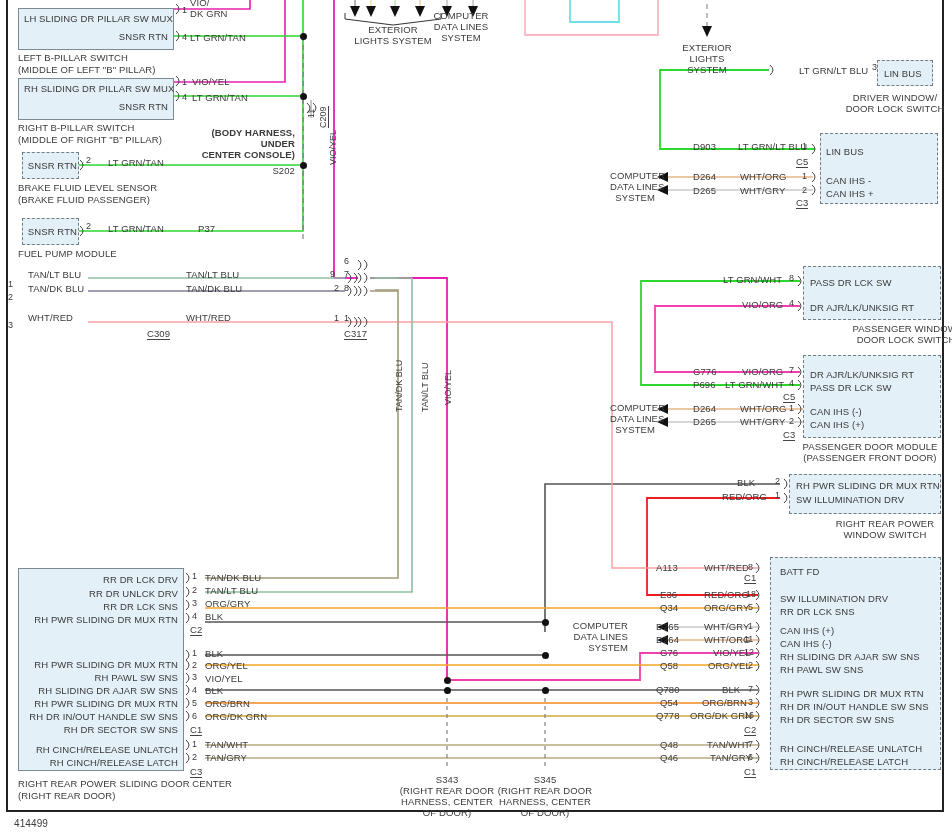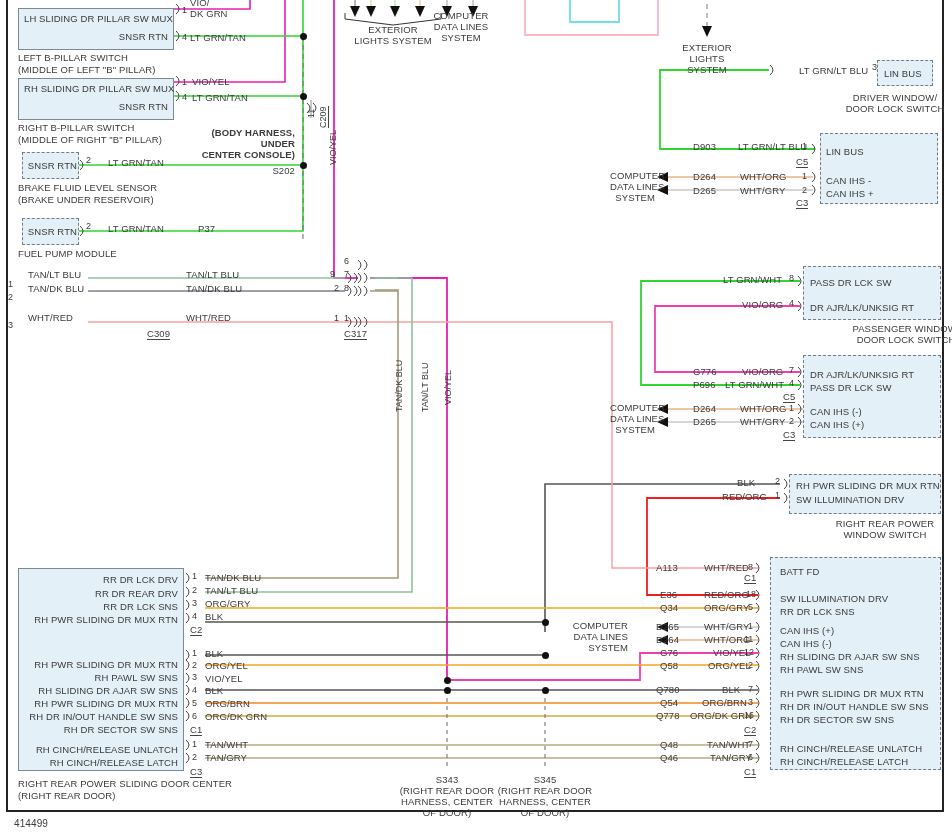--- a/index.html
+++ b/index.html
@@ -236,21 +236,21 @@
   <div class="pin" style="left:182px;top:92px;">4</div>
   <div class="lbl" style="left:192px;top:76px;">VIO/YEL</div>
   <div class="lbl" style="left:192px;top:92px;">LT GRN/TAN</div>
   <div class="lbl" style="left:18px;top:122px;">RIGHT B-PILLAR SWITCH</div>
   <div class="lbl" style="left:18px;top:134px;">(MIDDLE OF RIGHT "B" PILLAR)</div>
 
   <div class="lbl r" style="left:25px;top:160px;width:52px;">SNSR RTN</div>
   <div class="pin" style="left:86px;top:155px;">2</div>
   <div class="lbl" style="left:108px;top:157px;">LT GRN/TAN</div>
   <div class="lbl" style="left:18px;top:182px;">BRAKE FLUID LEVEL SENSOR</div>
-  <div class="lbl" style="left:18px;top:194px;">(BRAKE UNDER RESERVOIR)</div>
+  <div class="lbl" style="left:18px;top:194px;">(BRAKE FLUID PASSENGER)</div>
 
   <div class="lbl r" style="left:25px;top:226px;width:52px;">SNSR RTN</div>
   <div class="pin" style="left:86px;top:221px;">2</div>
   <div class="lbl" style="left:108px;top:223px;">LT GRN/TAN</div>
   <div class="lbl" style="left:198px;top:223px;">P37</div>
   <div class="lbl" style="left:18px;top:248px;">FUEL PUMP MODULE</div>
 
   <div class="lbl r" style="left:195px;top:127px;width:100px;white-space:pre;font-weight:bold;">(BODY HARNESS,
 UNDER
 CENTER CONSOLE)</div>
@@ -314,20 +314,22 @@
   <div class="lbl und" style="left:783px;top:391px;">C5</div>
   <div class="lbl" style="left:693px;top:403px;">D264</div>
   <div class="lbl" style="left:740px;top:403px;">WHT/ORG</div>
   <div class="pin" style="left:789px;top:403px;">1</div>
   <div class="lbl" style="left:810px;top:406px;">CAN IHS (-)</div>
   <div class="lbl" style="left:693px;top:416px;">D265</div>
   <div class="lbl" style="left:740px;top:416px;">WHT/GRY</div>
   <div class="pin" style="left:789px;top:416px;">2</div>
   <div class="lbl" style="left:810px;top:419px;">CAN IHS (+)</div>
   <div class="lbl und" style="left:783px;top:429px;">C3</div>
+  <div class="lbl c" style="left:790px;top:441px;width:160px;white-space:pre;">PASSENGER DOOR MODULE
+(PASSENGER FRONT DOOR)</div>
   <div class="lbl r" style="left:610px;top:402px;width:45px;white-space:pre;">COMPUTER
 DATA LINES
 SYSTEM</div>
 
   <div class="lbl" style="left:737px;top:477px;">BLK</div>
   <div class="pin" style="left:775px;top:476px;">2</div>
   <div class="lbl" style="left:796px;top:480px;">RH PWR SLIDING DR MUX RTN</div>
   <div class="lbl" style="left:722px;top:491px;">RED/ORG</div>
   <div class="pin" style="left:775px;top:490px;">1</div>
   <div class="lbl" style="left:796px;top:494px;">SW ILLUMINATION DRV</div>
@@ -398,21 +400,21 @@
   <div class="lbl und" style="left:744px;top:766px;">C1</div>
 
   <div class="lbl r" style="left:566px;top:620px;width:62px;white-space:pre;">COMPUTER
 DATA LINES
 SYSTEM</div>
 
   <div class="lbl r" style="left:24px;top:574px;width:154px;">RR DR LCK DRV</div>
   <div class="pin" style="left:192px;top:571px;">1</div>
   <div class="lbl" style="left:205px;top:572px;">TAN/DK BLU</div>
 
-  <div class="lbl r" style="left:24px;top:588px;width:154px;">RR DR REAR DRV</div>
+  <div class="lbl r" style="left:24px;top:588px;width:154px;">RR DR UNLCK DRV</div>
   <div class="pin" style="left:192px;top:585px;">2</div>
   <div class="lbl" style="left:205px;top:585px;">TAN/LT BLU</div>
 
   <div class="lbl r" style="left:24px;top:601px;width:154px;">RR DR LCK SNS</div>
   <div class="pin" style="left:192px;top:598px;">3</div>
   <div class="lbl" style="left:205px;top:598px;">ORG/GRY</div>
 
   <div class="lbl r" style="left:24px;top:614px;width:154px;">RH PWR SLIDING DR MUX RTN</div>
   <div class="pin" style="left:192px;top:611px;">4</div>
   <div class="lbl" style="left:205px;top:611px;">BLK</div>

